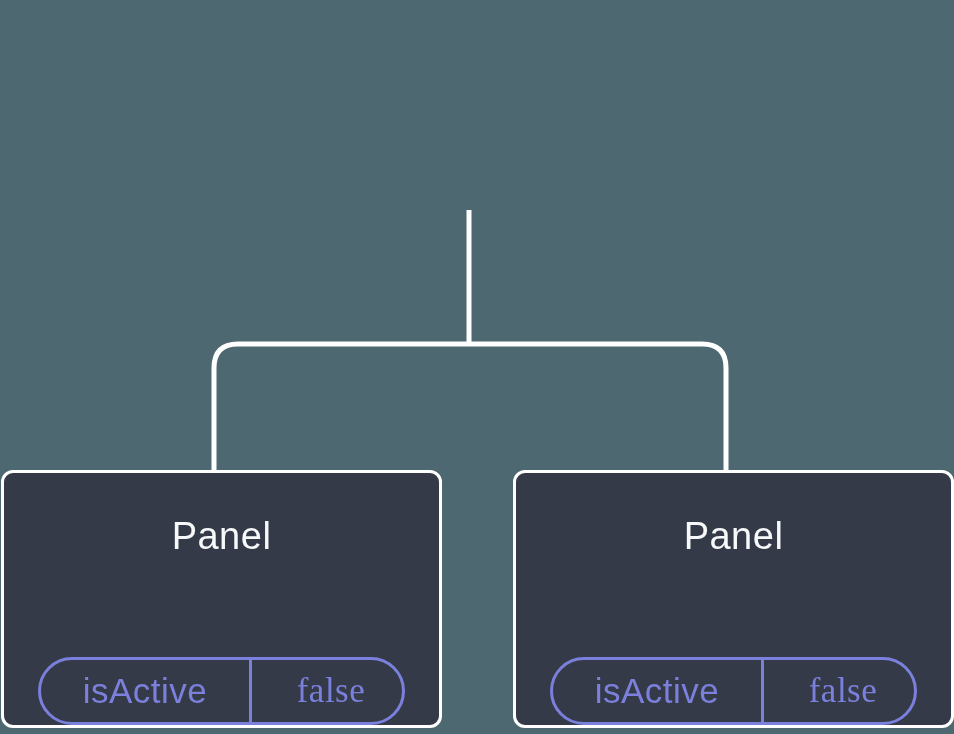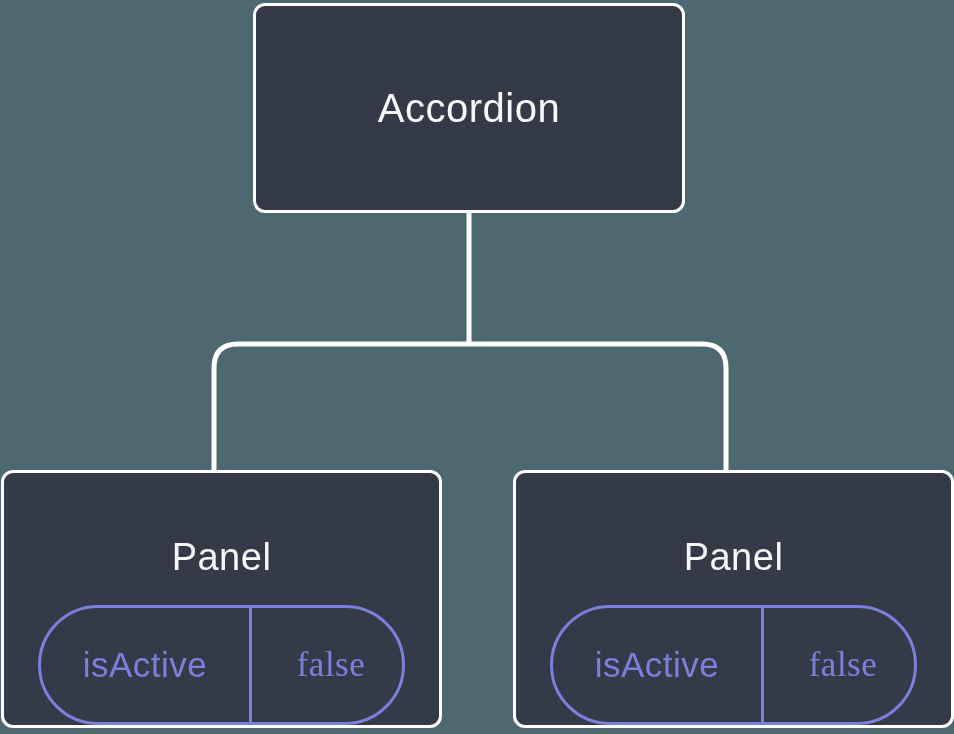--- a/index.html
+++ b/index.html
@@ -43,32 +43,32 @@
     left:253px;top:3px;width:432px;height:210px;
   }
   .node-root .node-label{
     font-size:40px;
     font-weight:500;
     letter-spacing:0.5px;
   }
   .node-panel{
     top:470px;width:441px;height:258px;
     justify-content:space-between;
-    padding-top:63px;
+    padding-top:42px;
   }
   .node-panel-1{left:1px;}
   .node-panel-2{left:513px;}
   .node-panel .node-label{
     font-size:38px;
     font-weight:500;
     letter-spacing:0.5px;
   }
   .state-pill{
     margin-top:26px;
-    width:367px;height:123px;
+    width:367px;height:68px;
     border:3px solid var(--state-accent);
     border-radius:60px;
     display:flex;
     align-items:stretch;
     color:var(--state-accent);
     font-size:35px;
     letter-spacing:0.5px;
     gap:8px;
   }
   .state-key{
@@ -84,23 +84,20 @@
 </head>
 <body>
 
 <div class="stage">
 
   <svg class="connectors" width="954" height="734" viewBox="0 0 954 734" aria-hidden="true">
     <path d="M469 210 L469 344"></path>
     <path d="M214 470 L214 368 Q214 344 238 344 L702 344 Q726 344 726 368 L726 470"></path>
   </svg>
 
-  <div class="node node-root">
-    <span class="node-label">Accordion</span>
-  </div>
 
   <div class="node node-panel node-panel-1">
     <span class="node-label">Panel</span>
     <div class="state-pill">
       <span class="state-key">isActive</span>
       <span class="state-value">false</span>
     </div>
   </div>
 
   <div class="node node-panel node-panel-2">

